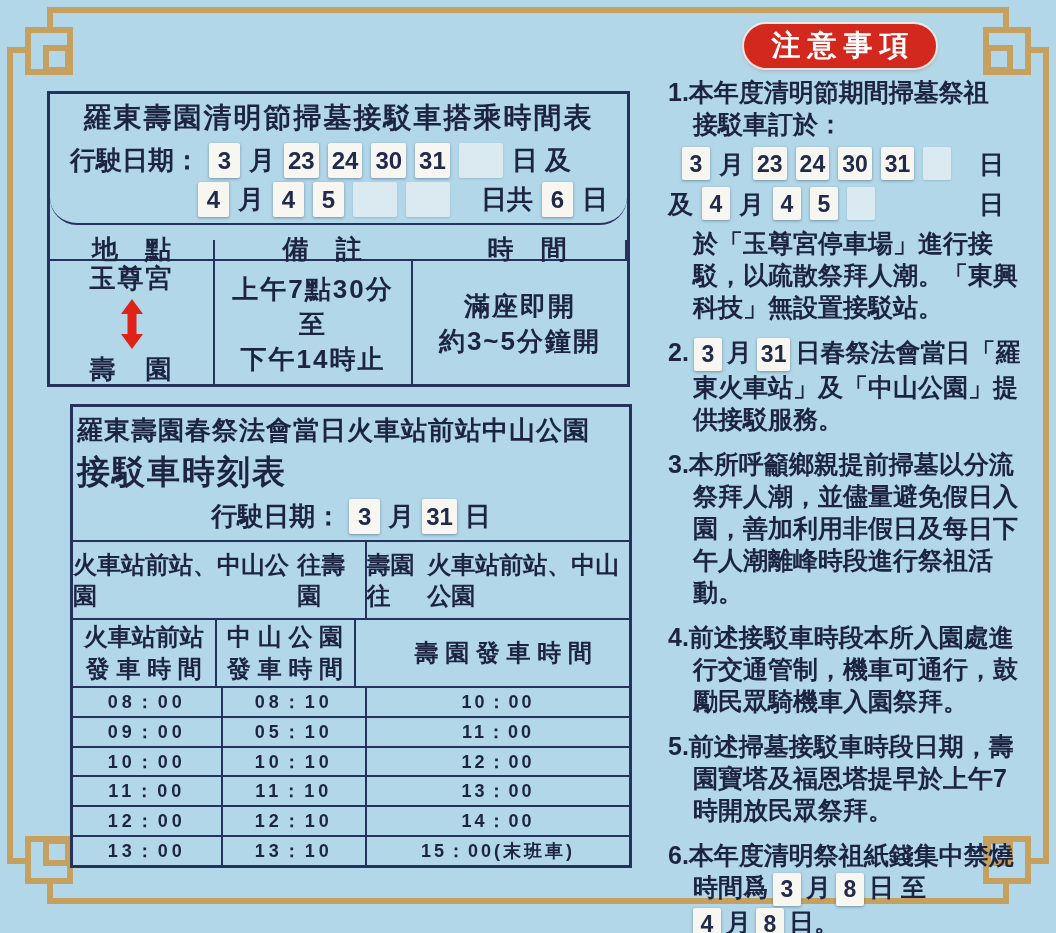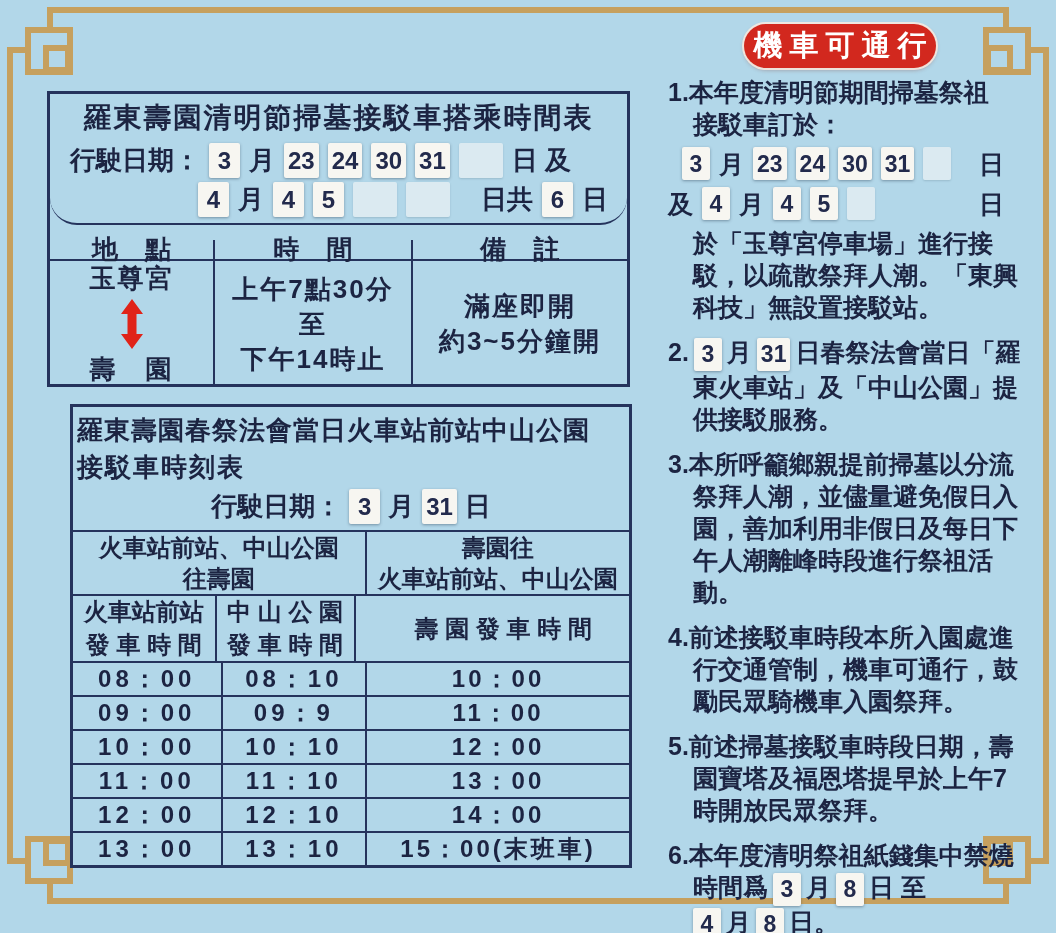--- a/index.html
+++ b/index.html
@@ -40,35 +40,35 @@
     text-indent:0; flex:none;
   }
   .sticker.faint{ background:rgba(226,237,242,.85); box-shadow:0 1px 2px rgba(40,60,80,.18); min-width:44px; }
   .sticker.sm{ min-width:28px; height:33px; font-size:23px; }
   .inl{ margin:0 5px; vertical-align:middle; }
 
   
   .t2{ left:70px; top:404px; width:562px; height:464px; }
   .t2-head{ border-bottom:2px solid #25335c; padding:6px 4px 6px 4px; text-align:left; }
   .t2-title{ font-size:26px; letter-spacing:1px; white-space:nowrap; }
-  .t2-title2{ font-size:26px; letter-spacing:2px; margin-top:2px;font-family:Liberation Serif, serif; }
+  .t2-title2{ font-size:33px; letter-spacing:2px; margin-top:2px;font-family:Liberation Serif, serif; }
   .t2-date{ display:flex; justify-content:center; align-items:center; gap:8px; font-size:26px; margin-top:4px; }
   .t2-grow{ display:flex; height:78px; border-bottom:2px solid #25335c; }
   .t2-gl{ width:52.8%; border-right:2px solid #25335c; }
   .t2-gr{ width:47.2%; }
-  .gcell{ display:flex; flex-direction:column; align-items:center; justify-content:center; font-size:24px; line-height:1.3; }
+  .gcell{ display:flex; flex-direction:row; align-items:center; justify-content:center; font-size:24px; line-height:1.3; }
   .t2-srow{ display:flex; height:68px; border-bottom:2px solid #25335c; }
   .t2-s1{ width:26.9%; border-right:2px solid #25335c; }
   .t2-s2{ width:26.0%; border-right:2px solid #25335c; }
   .t2-s3{ width:47.1%;margin-left:22px; }
   .scell{ display:flex; flex-direction:column; align-items:center; justify-content:center; font-size:24px; line-height:1.35; }
   .t2-rows{ flex:1; display:flex; flex-direction:column; }
   .t2-row{ flex:1; display:flex; border-bottom:2px solid #25335c; }
   .t2-row:last-child{ border-bottom:none; }
-  .tcell{ display:flex; align-items:center; justify-content:center; font-size:24px; letter-spacing:4px; }
+  .tcell{ display:flex; align-items:center; justify-content:center; font-size:18px; letter-spacing:4px; }
   .tc1{ width:26.9%; border-right:2px solid #25335c; }
   .tc2{ width:26.0%; border-right:2px solid #25335c; }
   .tc3{ width:47.1%; letter-spacing:3px; }
 
   
   .banner{
     position:absolute; left:744px; top:24px; width:192px; height:44px;
     background:#d2281e; border-radius:24px; color:#ffffff;
     display:flex; align-items:center; justify-content:center;
     font-size:29px; letter-spacing:7px; text-indent:7px;
@@ -128,22 +128,22 @@
         <span class="sticker faint"></span>
         <span class="sticker faint"></span>
         <span style="margin-left:22px">日共</span>
         <span class="sticker">6</span>
         <span>日</span>
       </div>
     </div>
 
     <div class="t1-cols t1-hrow">
       <div class="t1-cell t1-c1">地 點</div>
+      <div class="t1-cell t1-c3">備 註</div>
       <div class="t1-cell t1-c2">時 間</div>
-      <div class="t1-cell t1-c3">備 註</div>
     </div>
 
     <div class="t1-cols t1-brow">
       <div class="t1-cell t1-c1">
         <span class="cellline">玉尊宮</span>
         <svg class="loc-arrow" width="26" height="52" viewBox="0 0 26 52">
           <path d="M13 1 L24 16 H17.5 V36 H24 L13 51 L2 36 H8.5 V16 H2 Z" fill="#e02318"></path>
         </svg>
         <span class="cellline">壽　園</span>
       </div>
@@ -198,21 +198,21 @@
     </div>
 
     <div class="t2-rows">
       <div class="t2-row">
         <div class="tcell tc1">08：00</div>
         <div class="tcell tc2">08：10</div>
         <div class="tcell tc3">10：00</div>
       </div>
       <div class="t2-row">
         <div class="tcell tc1">09：00</div>
-        <div class="tcell tc2">09：9</div>
+        <div class="tcell tc2">05：10</div>
         <div class="tcell tc3">11：00</div>
       </div>
       <div class="t2-row">
         <div class="tcell tc1">10：00</div>
         <div class="tcell tc2">10：10</div>
         <div class="tcell tc3">12：00</div>
       </div>
       <div class="t2-row">
         <div class="tcell tc1">11：00</div>
         <div class="tcell tc2">11：10</div>
@@ -224,21 +224,21 @@
         <div class="tcell tc3">14：00</div>
       </div>
       <div class="t2-row">
         <div class="tcell tc1">13：00</div>
         <div class="tcell tc2">13：10</div>
         <div class="tcell tc3">15：00(末班車)</div>
       </div>
     </div>
   </section>
 
-  <div class="banner">機車可通行</div>
+  <div class="banner">注意事項</div>
 
   <div class="notes">
 
     <div class="note">
       <p class="note-p"><span>1.</span><span>本年度清明節期間掃墓祭祖</span></p>
       <p class="note-ind">接駁車訂於：</p>
       <div class="stick-row">
         <span class="sticker sm">3</span>
         <span>月</span>
         <span class="sticker sm">23</span>

